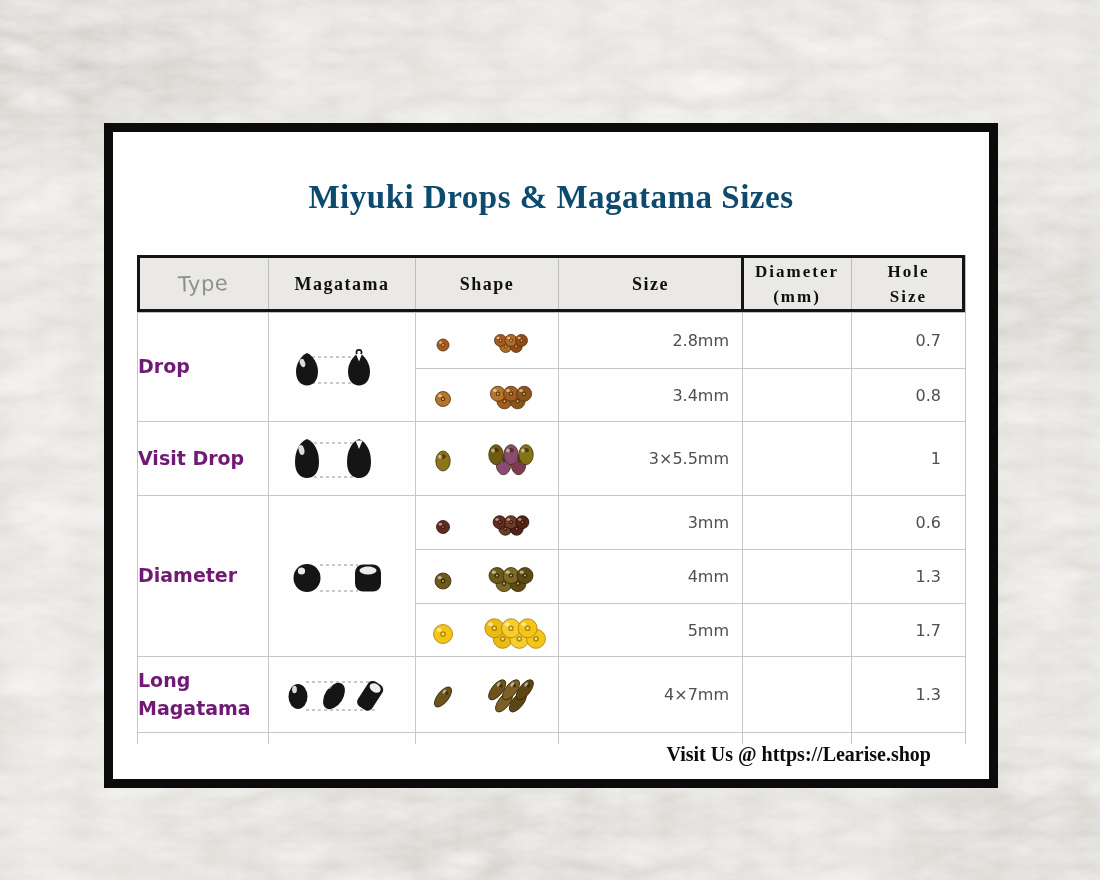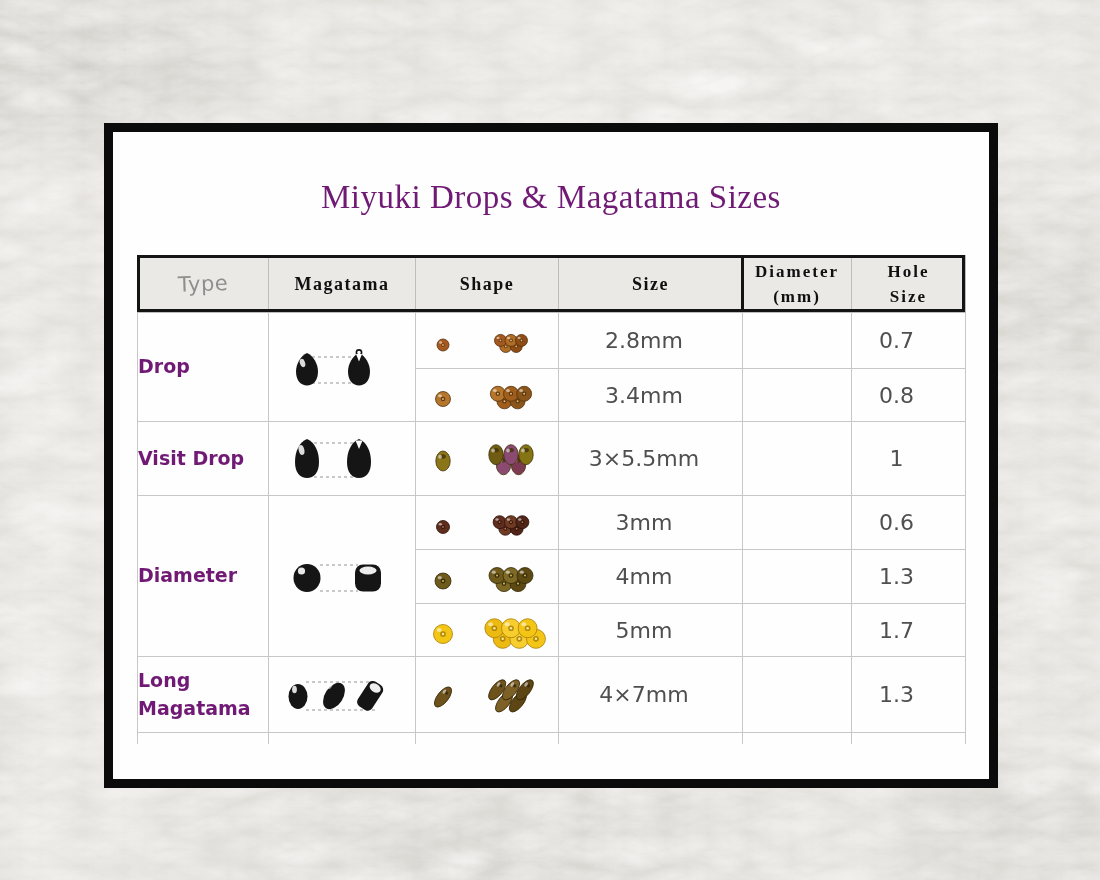--- a/index.html
+++ b/index.html
@@ -14,42 +14,42 @@
       #eceae6;
   }
   .bg-tex{position:absolute;left:0;top:0;pointer-events:none;}
 
   .frame{
     position:absolute;left:104px;top:123px;width:894px;height:665px;
     box-sizing:border-box;border:9px solid #0b0b0b;background:#fefefe;
   }
   .title{
     position:absolute;top:47px;left:0;width:100%;text-align:center;
-    font-family:"Liberation Serif",serif;font-weight:normal;font-size:33px;color:#701a75;
+    font-family:"Liberation Serif",serif;font-weight:bold;font-size:33px;color:#0c4a6e;
     letter-spacing:.5px;white-space:nowrap;
   }
   .table-clip{position:absolute;left:24px;top:123px;width:830px;height:489px;overflow:hidden;}
   table{border-collapse:collapse;table-layout:fixed;width:828px;}
   td{border:1px solid #c7c7c7;vertical-align:middle;padding:0;box-sizing:border-box;}
   .th{
     background:#eae9e6;border:1px solid #bdbdbd;text-align:center;
     font-family:"Liberation Serif",serif;font-weight:bold;font-size:18px;color:#101010;
     letter-spacing:1.5px;
   }
   .th-type{
     font-family:"DejaVu Sans",sans-serif;font-weight:400;font-size:21px;
     color:#8e8e8e;letter-spacing:.5px;
   }
   .th-type span{display:inline-block;transform:rotate(-2deg);}
   .th-2line{font-size:17px;line-height:1.5;letter-spacing:2px;margin-left:32px;}
   .type-cell{
     font-weight:bold;font-size:19px;color:#701a75;text-align:left;line-height:1.45;
     font-family:"DejaVu Sans",sans-serif;
   }
-  .num{font-size:22px;color:#4f4f4f;text-align:center;font-family:"DejaVu Sans",sans-serif;}
+  .num{font-size:16px;color:#4f4f4f;text-align:right;font-family:"DejaVu Sans",sans-serif;}
   .size-cell{padding-right:13px;}
   .hole-cell{padding-right:24px;}
   .section-cell,.shape-cell{text-align:center;}
   .section-cell svg,.shape-cell svg{display:block;margin:0 auto;}
   .dash{stroke:#c9c9c9;stroke-width:2;stroke-dasharray:3 3;fill:none;}
   .hdr-outline{
     position:absolute;left:0;top:0;width:828px;height:57px;box-sizing:border-box;
     border:3px solid #141414;pointer-events:none;
   }
   .hdr-divider{position:absolute;left:604px;top:0;width:3px;height:57px;background:#141414;pointer-events:none;}
@@ -397,13 +397,14 @@
           <td></td>
           <td></td>
           <td></td>
         </tr>
       </tbody>
     </table>
     <div class="hdr-outline"></div>
     <div class="hdr-divider"></div>
   </div>
 
+  <div class="footer">Visit Us @ https://Learise.shop</div>
 </div>
 
 </body></html>

